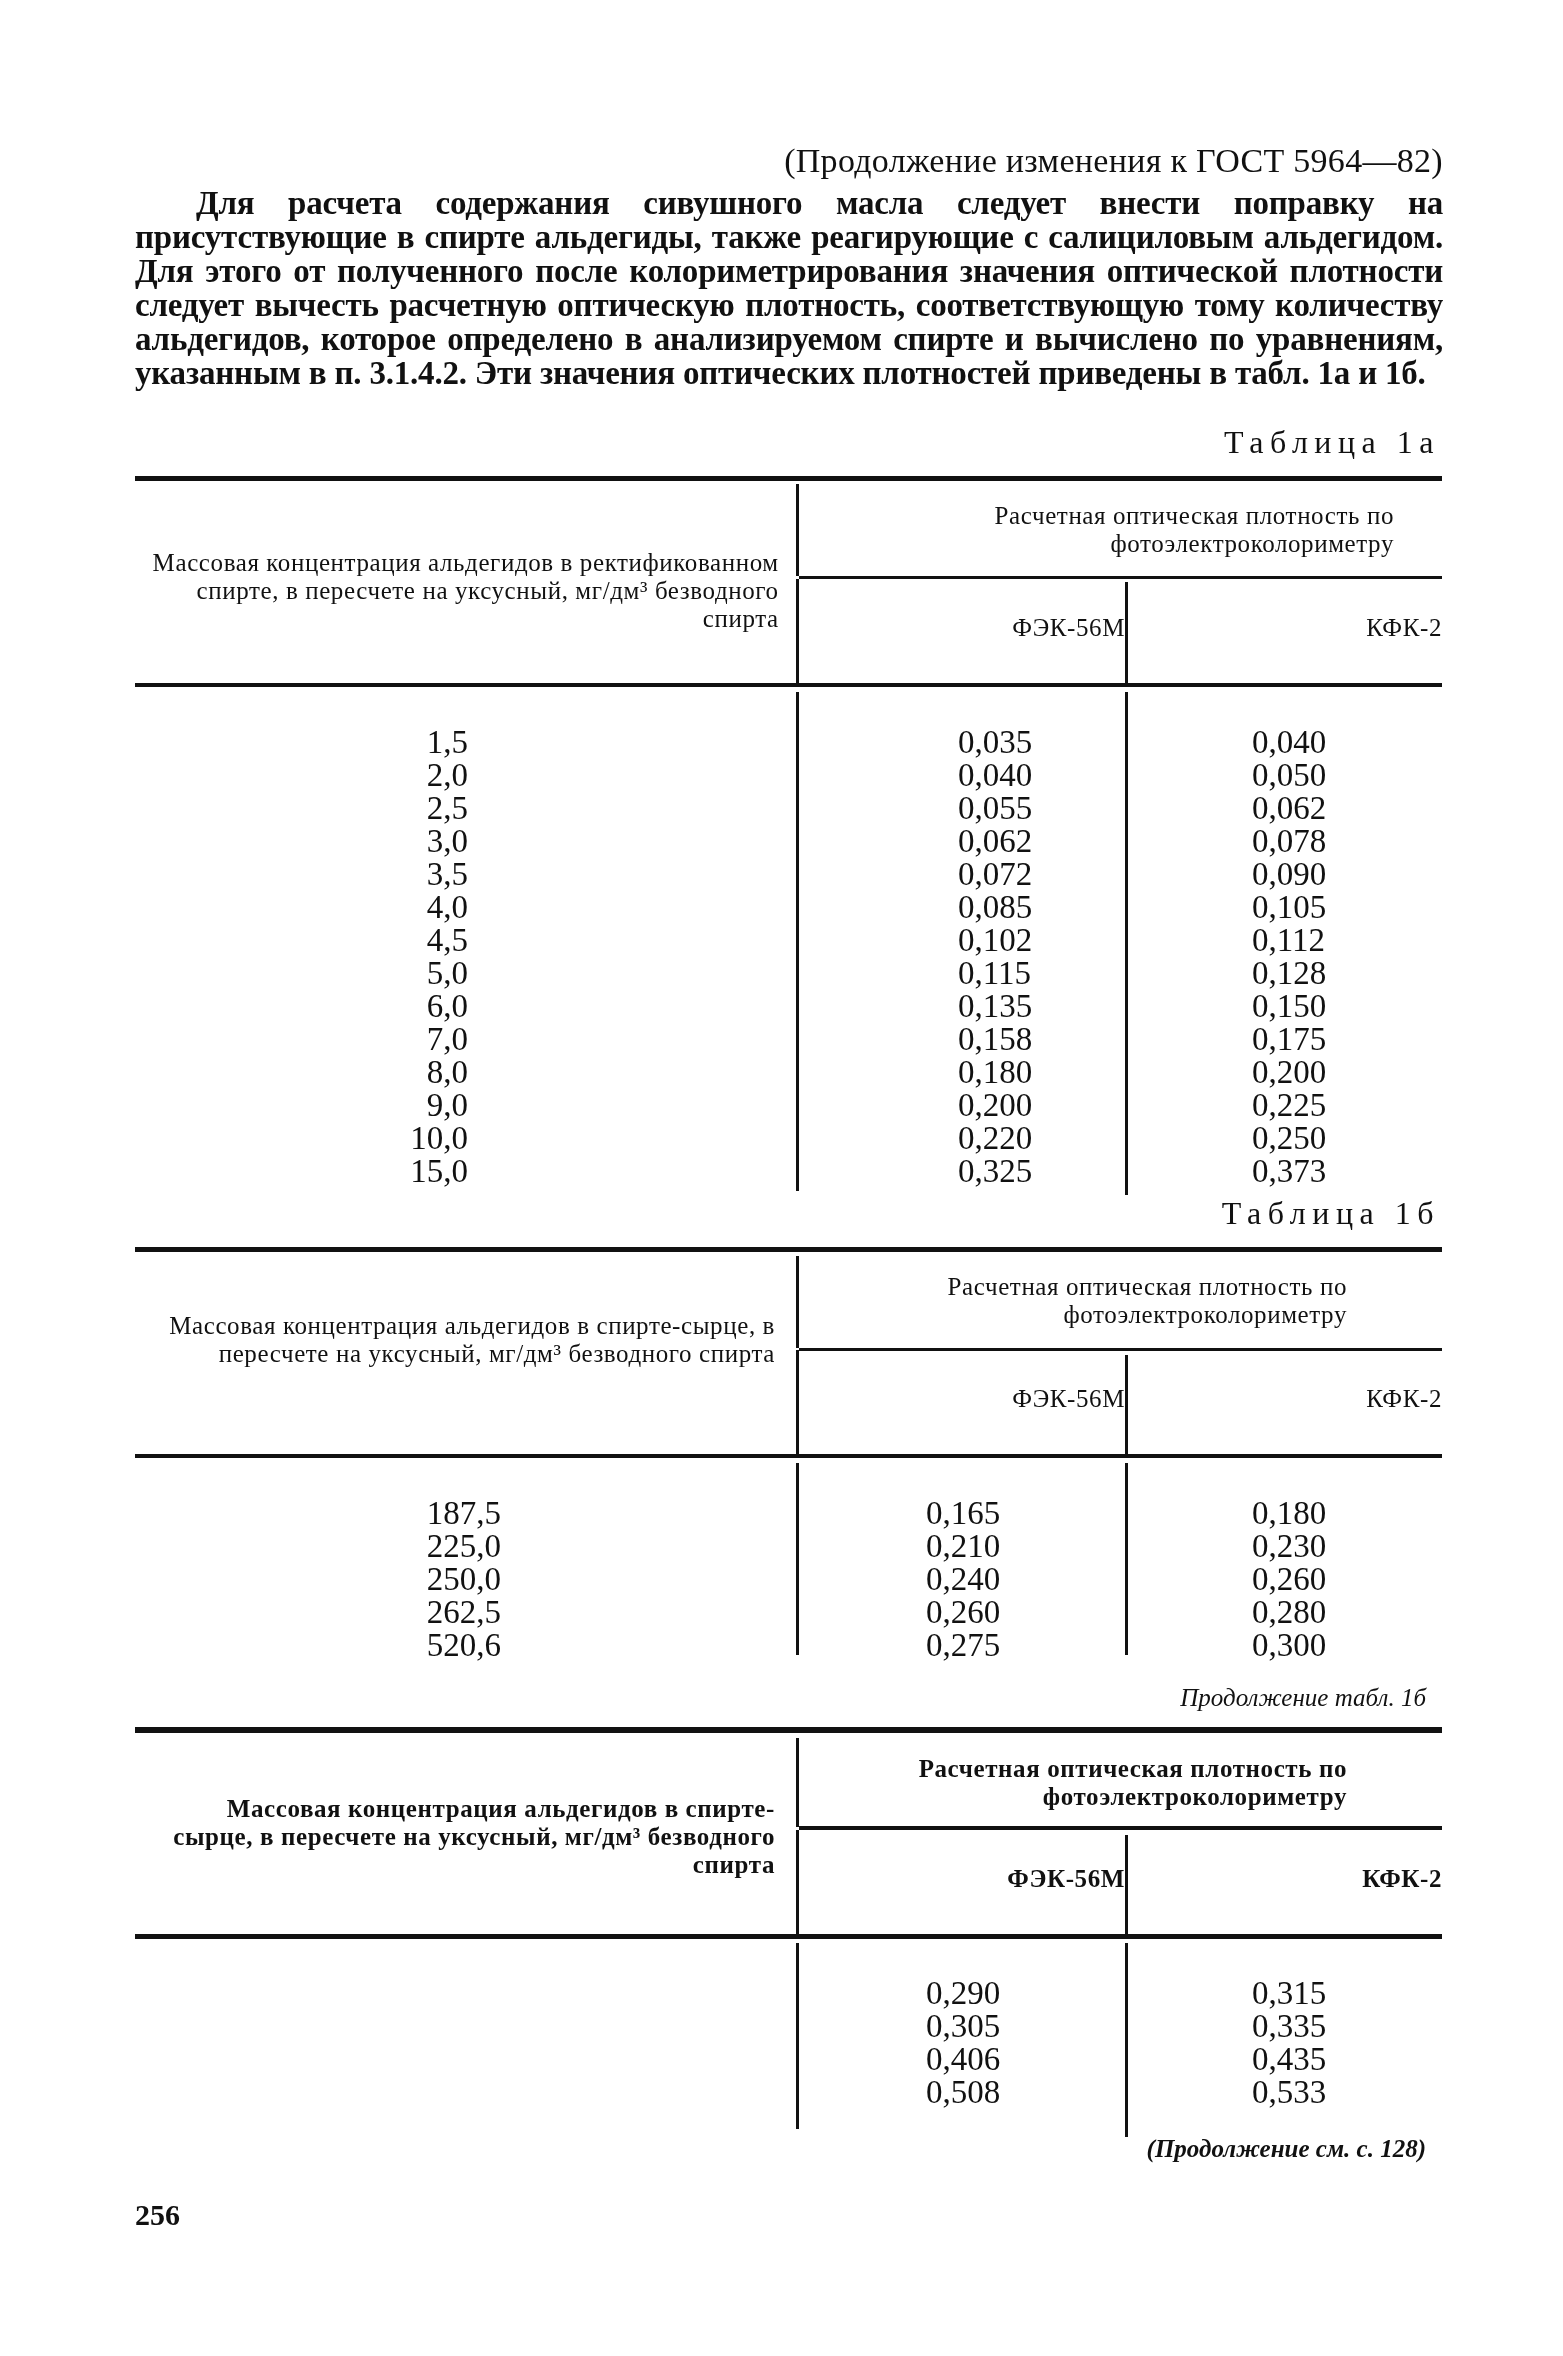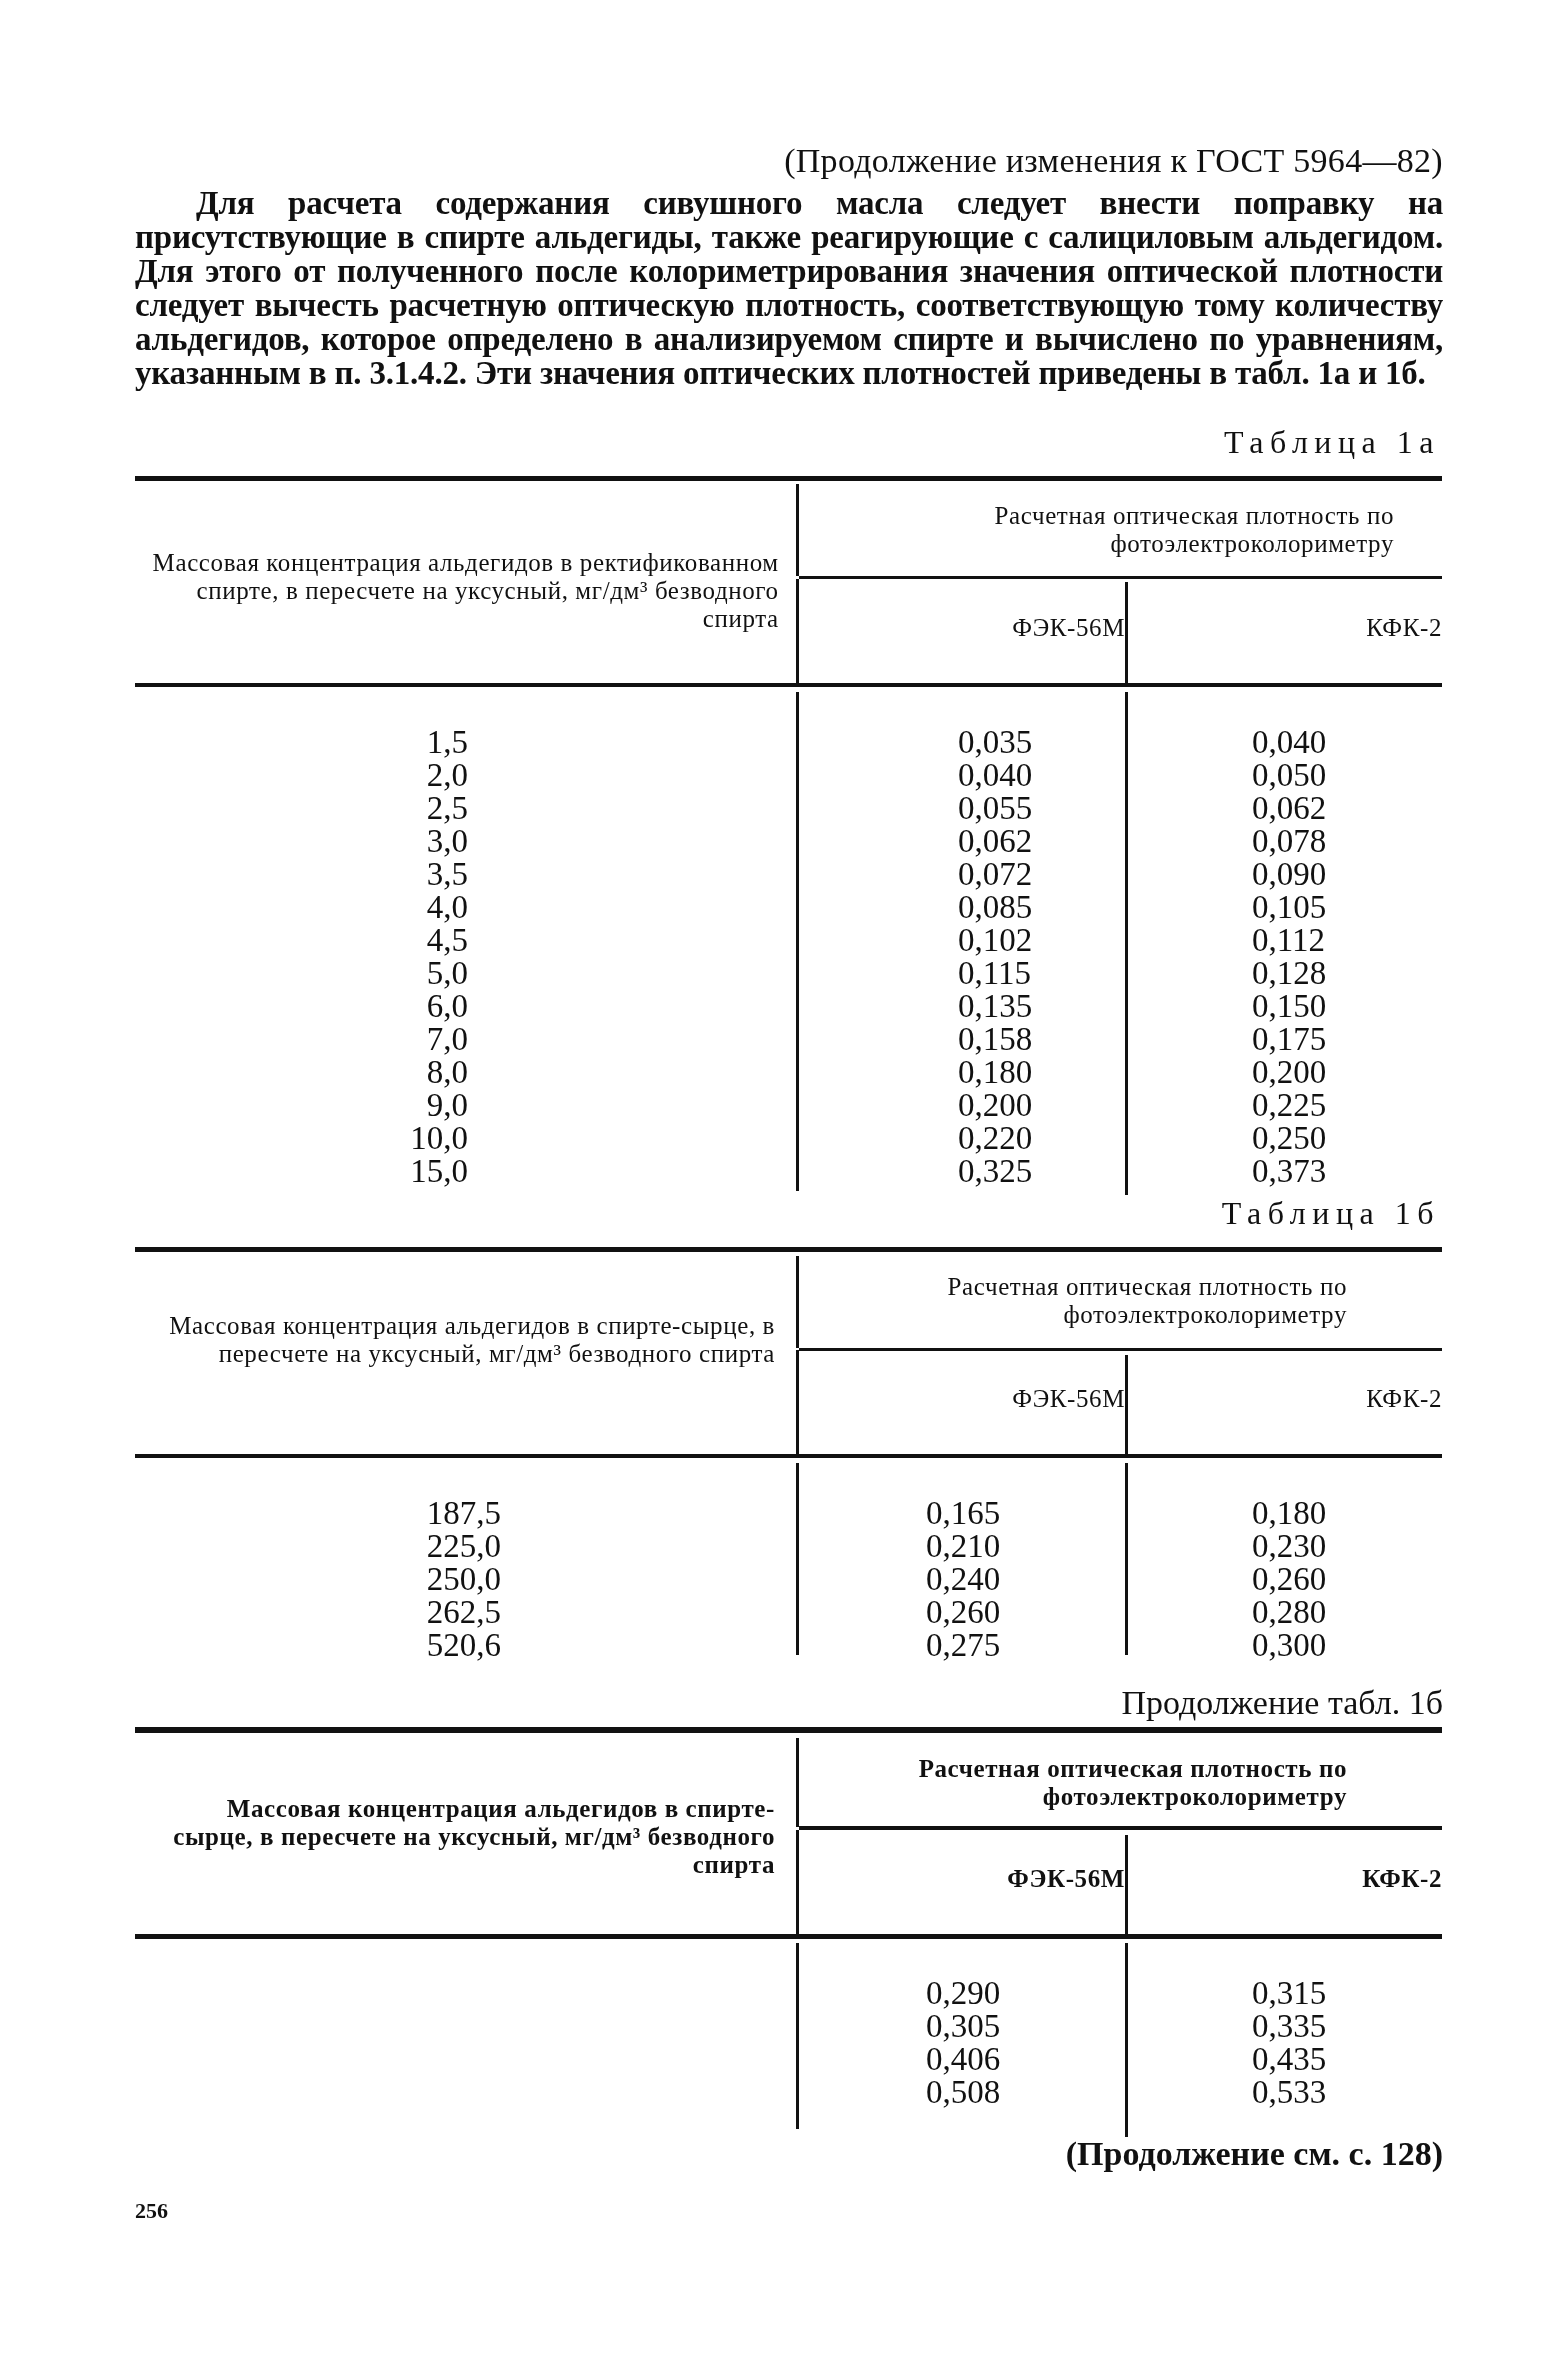--- a/index.html
+++ b/index.html
@@ -14,38 +14,38 @@
   }
   .para {
     left: 135px; top: 186px; width: 1308px; font-size: 33px; line-height: 34px;
     text-align: justify; text-align-last: left; text-indent: 61px;
     font-weight: bold; letter-spacing: -0.2px;
   }
   .caption {
     right: 123px; font-size: 32px; letter-spacing: 6.5px; white-space: nowrap;
   }
   .caption-italic {
-    right: 120px; font-size: 34px; white-space: nowrap;
+    right: 137px; font-size: 25px; font-style: italic; white-space: nowrap;
   }
   .table {
     position: absolute; left: 135px; width: 1307px;
   }
   .rule { position: absolute; background: #111; }
   .vline { position: absolute; width: 2.8px; background: #111; }
   .hdr-text {
     position: absolute; font-size: 25px; line-height: 28px; text-align: right;
     letter-spacing: 0.6px;
   }
   .col {
     position: absolute; font-size: 33px; line-height: 33px;
   }
   .col div { white-space: nowrap; }
   .col-a { text-align: right; }
   .col-b, .col-c { text-align: left; }
-  .page-num { left: 135px; top: 2198px; font-size: 22px; font-weight: bold; }
+  .page-num { left: 135px; top: 2198px; font-size: 30px; font-weight: bold; }
 </style>
 </head>
 <body>
 
 <div class="abs running-head">(Продолжение изменения к ГОСТ 5964—82)</div>
 
 <div class="abs para">Для расчета содержания сивушного масла следует внести поправку на присутствующие в спирте альдегиды, также реагирующие с салициловым альдегидом. Для этого от полученного после колориметрирования значения оптической плотности следует вычесть расчетную оптическую плотность, соответствующую тому количеству альдегидов, которое определено в анализируемом спирте и вычислено по уравнениям, указанным в п. 3.1.4.2. Эти значения оптических плотностей приведены в табл. 1а и 1б.</div>
 
 <div class="abs caption" style="top:424px;">Таблица 1а</div>
 

